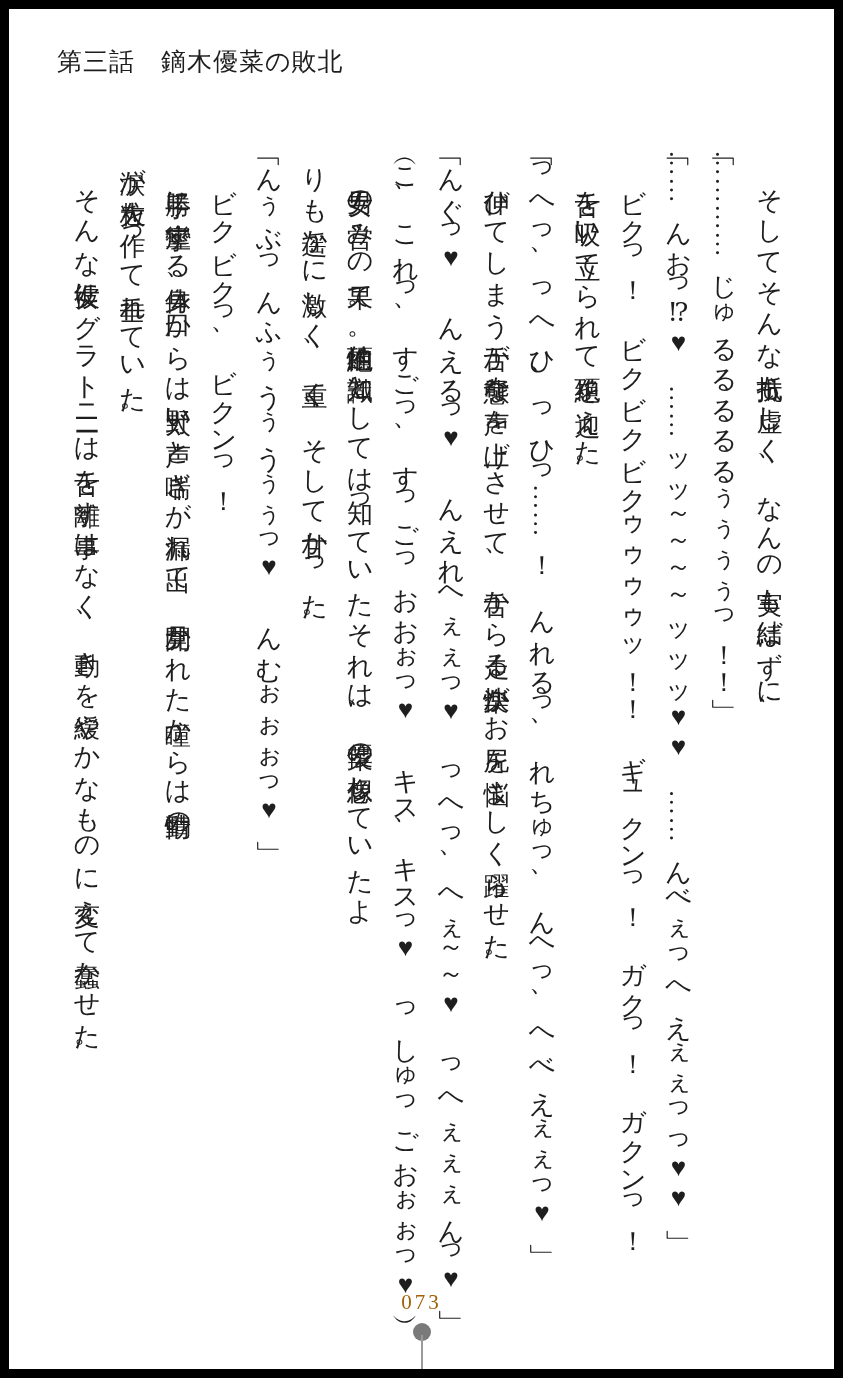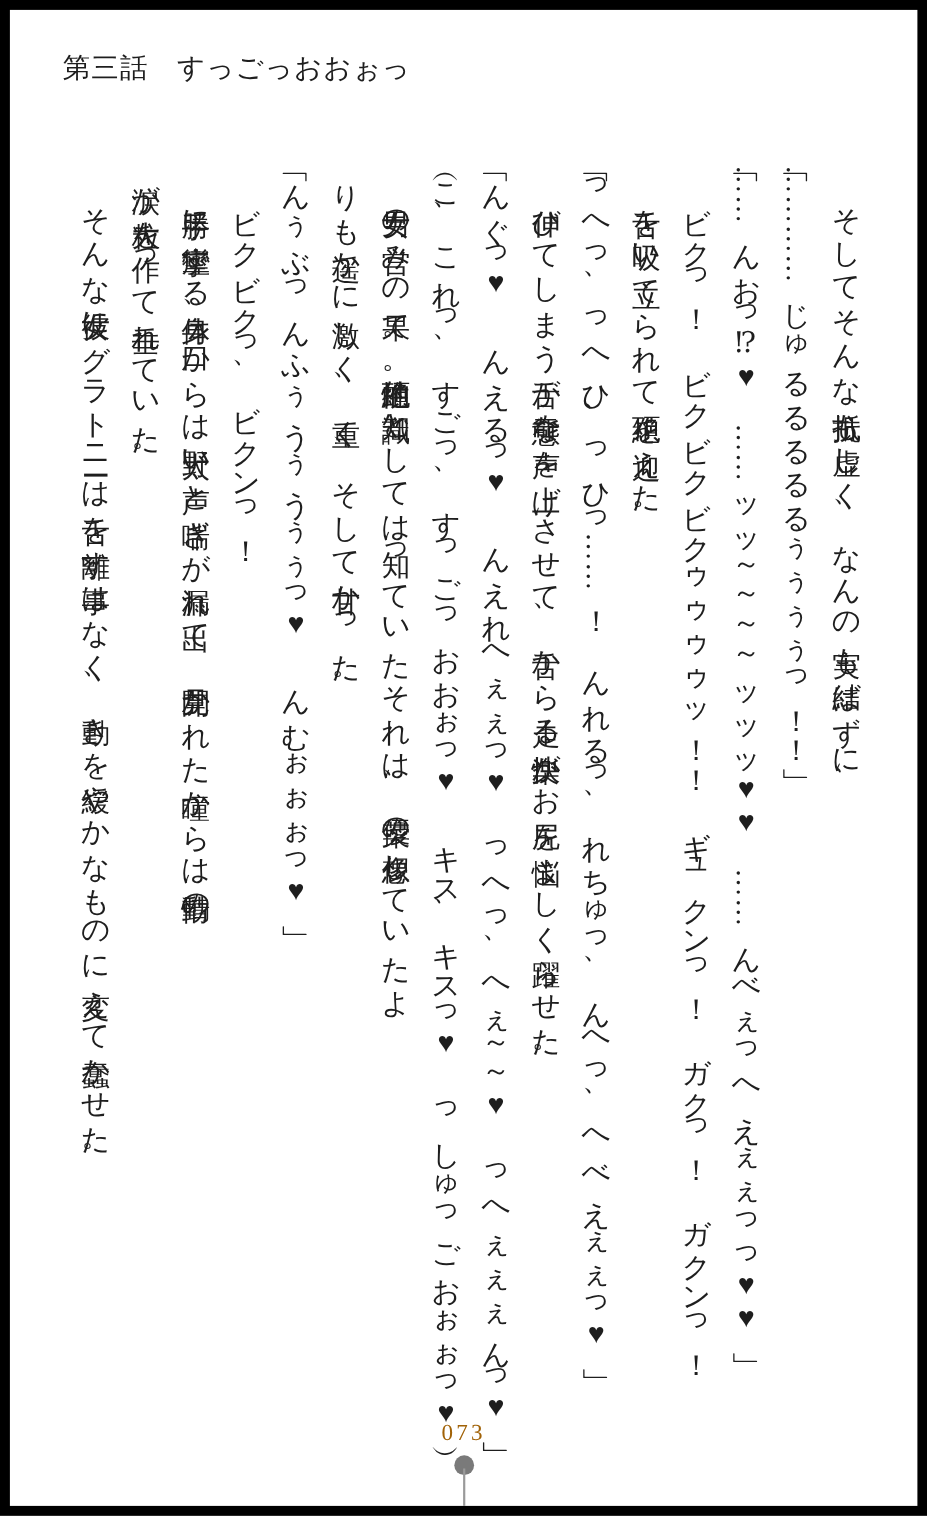--- a/index.html
+++ b/index.html
@@ -76,21 +76,21 @@
     width: 2px;
     height: 34px;
     background: #9a9a9a;
   }
 </style>
 </head>
 <body>
 
 <div class="page">
 
-  <div class="chapter-header">第三話　すっごっおおぉっ</div>
+  <div class="chapter-header">第三話　鏑木優菜の敗北</div>
 
   <div class="text-area" id="text-area">
       <p class="line indent">そしてそんな抵抗も虚しく、なんの実も結ばずに、</p>
       <p class="line">「…………じゅるるるるるぅぅぅぅっ！！」</p>
       <p class="line">「……んおっ⁉♥　……ッッ～～～～ッッッ♥♥　……んべぇっへえぇぇっっ♥♥」</p>
       <p class="line indent">ビクっ！　ビクビクビクゥゥゥゥッ！！　ギュクンっ！　ガクっ！　ガクンっ！</p>
       <p class="line indent">舌を吸い立てられて絶頂を迎えた。</p>
       <p class="line">「っへっ、っへひ、っひっ……！　んれるっ、れちゅっ、んへっ、へべえぇぇっ♥」</p>
       <p class="line indent">伸びてしまう舌が奇態な声を上げさせて、舌から走る快楽がお尻を悩ましく躍らせた。</p>
       <p class="line">「んぐっ♥　んえるっ♥　んえれへぇぇっ♥　っへっ、へぇ～～♥　っへぇぇぇんっ♥」</p>

